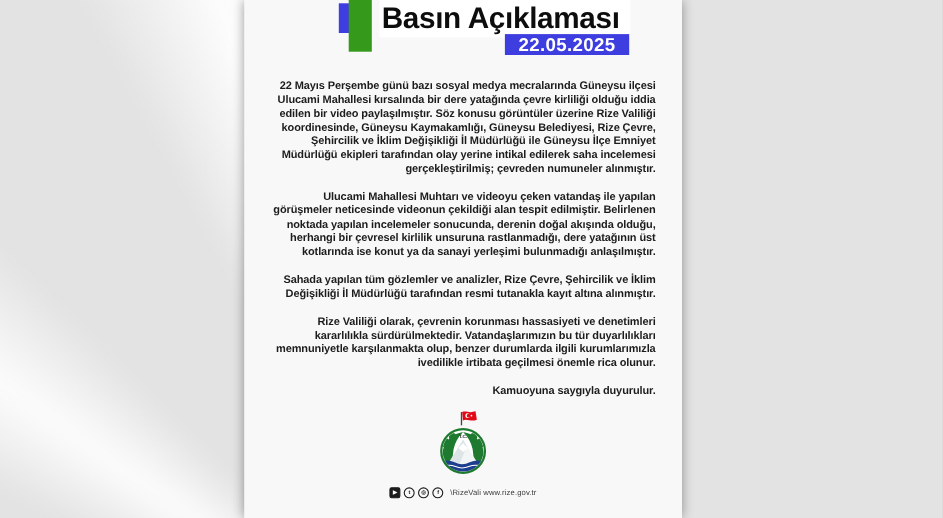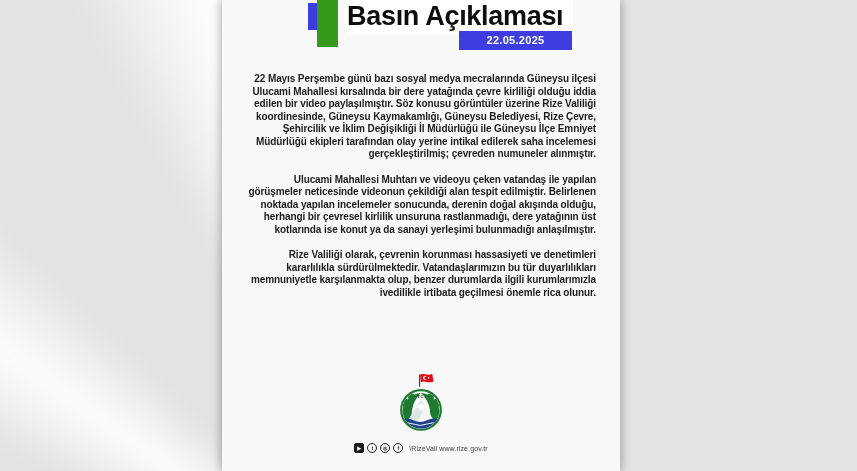--- a/index.html
+++ b/index.html
@@ -19,21 +19,21 @@
         box-shadow:0 0 10px rgba(0,0,0,.38);}
   
   .masthead{position:absolute;top:0;left:86px;height:50px;}
   .flagmark{position:absolute;left:0;top:0;width:32px;height:48px;}
   .flagmark .blue{position:absolute;left:0;top:3px;width:25px;height:27px;background:#3d3de0;}
   .flagmark .green{position:absolute;left:9px;top:0;width:21px;height:47px;background:#35991c;}
   .title{position:absolute;left:37px;top:0;white-space:nowrap;background:#fff;
          font-size:27px;font-weight:bold;color:#0d0d0d;line-height:33px;padding:0 10px 1px 2px;
          letter-spacing:-0.3px;}
   .date-badge{position:absolute;top:31px;right:48px;width:113px;height:19px;background:#3d3de0;
-              color:#fff;font-size:11px;font-weight:bold;text-align:center;line-height:19px;
+              color:#fff;font-size:17px;font-weight:bold;text-align:center;line-height:19px;
               letter-spacing:.3px;}
   
   .content{position:absolute;top:73px;left:24px;right:24px;text-align:right;
            font-size:10px;font-weight:bold;color:#1c1c1c;line-height:12.5px;letter-spacing:-0.1px;}
   .content p{margin:0 0 13px 0;}
   .closing{margin-top:16px;}
   
   .footer{position:absolute;left:0;right:0;top:372px;text-align:center;}
   .emblem{display:block;margin:0 auto;}
   .org-name{font-size:20px;font-weight:bold;color:#0d0d0d;letter-spacing:.4px;margin-top:1px;}
@@ -59,21 +59,23 @@
         <div class="green"></div>
       </div>
       <div class="title">Basın Açıklaması</div>
     </div>
 
     <div class="date-badge">22.05.2025</div>
 
     <div class="content">
       <p>22 Mayıs Perşembe günü bazı sosyal medya mecralarında Güneysu ilçesi Ulucami Mahallesi kırsalında bir dere yatağında çevre kirliliği olduğu iddia edilen bir video paylaşılmıştır. Söz konusu görüntüler üzerine Rize Valiliği koordinesinde, Güneysu Kaymakamlığı, Güneysu Belediyesi, Rize Çevre, Şehircilik ve İklim Değişikliği İl Müdürlüğü ile Güneysu İlçe Emniyet Müdürlüğü ekipleri tarafından olay yerine intikal edilerek saha incelemesi gerçekleştirilmiş; çevreden numuneler alınmıştır.</p>
       <p>Ulucami Mahallesi Muhtarı ve videoyu çeken vatandaş ile yapılan görüşmeler neticesinde videonun çekildiği alan tespit edilmiştir. Belirlenen noktada yapılan incelemeler sonucunda, derenin doğal akışında olduğu, herhangi bir çevresel kirlilik unsuruna rastlanmadığı, dere yatağının üst kotlarında ise konut ya da sanayi yerleşimi bulunmadığı anlaşılmıştır.</p>
+      <p>Sahada yapılan tüm gözlemler ve analizler, Rize Çevre, Şehircilik ve İklim Değişikliği İl Müdürlüğü tarafından resmi tutanakla kayıt altına alınmıştır.</p>
       <p>Rize Valiliği olarak, çevrenin korunması hassasiyeti ve denetimleri kararlılıkla sürdürülmektedir. Vatandaşlarımızın bu tür duyarlılıkları memnuniyetle karşılanmakta olup, benzer durumlarda ilgili kurumlarımızla ivedilikle irtibata geçilmesi önemle rica olunur.</p>
+      <p class="closing">Kamuoyuna saygıyla duyurulur.</p>
     </div>
 
     <div class="footer">
       <svg class="emblem" viewBox="0 0 60 80" width="52" height="69" aria-hidden="true">
         <rect x="27.6" y="3" width="1.4" height="14" fill="#444"></rect>
         <path d="M29 3 C33 1,37 5,43 2 L44.5 11 C38.5 14,34 9,29.8 12 Z" fill="#e30a17"></path>
         <circle cx="34.8" cy="6.8" r="2.5" fill="#fff"></circle>
         <circle cx="35.9" cy="6.8" r="2" fill="#e30a17"></circle>
         <circle cx="38.8" cy="6.8" r="0.9" fill="#fff"></circle>
         <circle cx="30" cy="44" r="23" fill="#fff" stroke="#1e7a2f" stroke-width="2.4"></circle>

